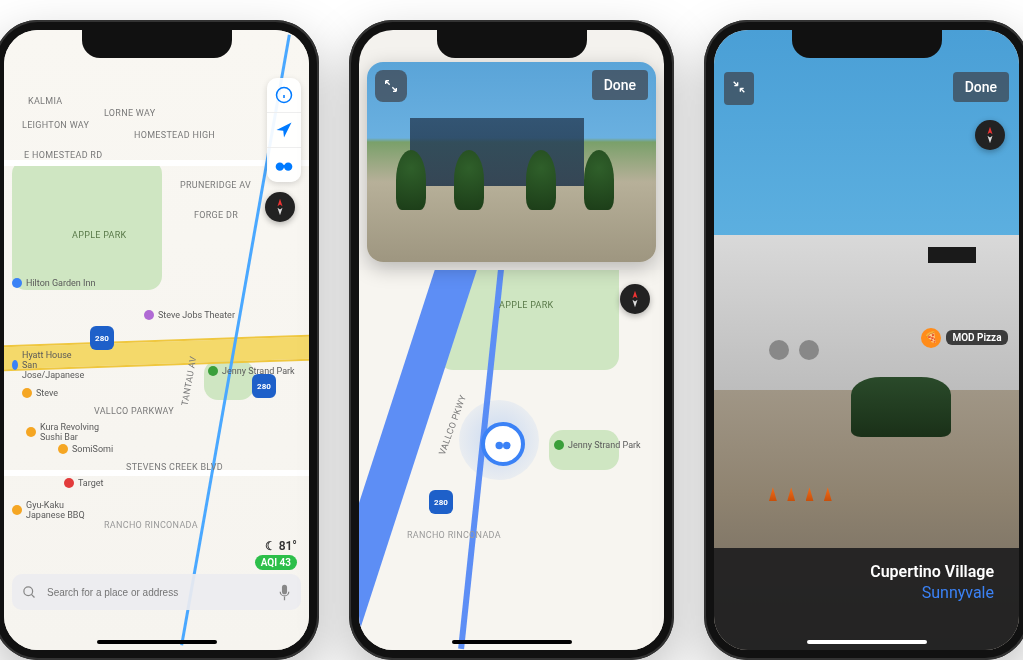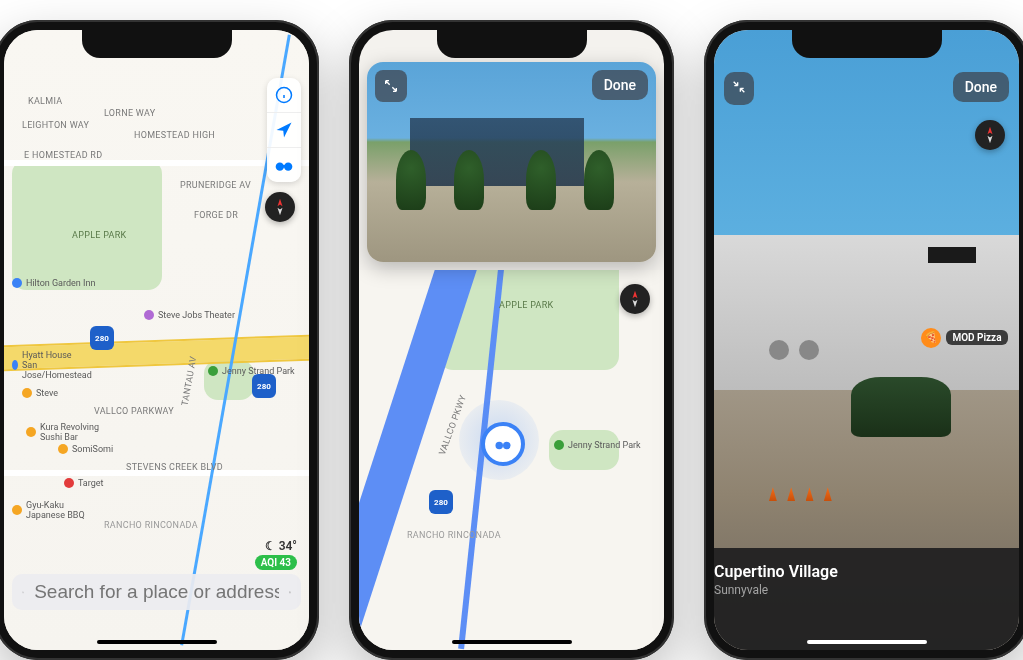--- a/index.html
+++ b/index.html
@@ -24,43 +24,43 @@
   .poi { position:absolute; display:flex; align-items:center; gap:4px; font-size:9px; color:#5a5a5a; }
   .poi .dot { width:10px; height:10px; border-radius:50%; }
   .ctrl-stack { position:absolute; top:48px; right:8px; display:flex; flex-direction:column; background:rgba(255,255,255,.92); border-radius:10px; box-shadow:0 2px 6px rgba(0,0,0,.15); overflow:hidden; }
   .ctrl-stack .btn { width:34px; height:34px; display:flex; align-items:center; justify-content:center; border-bottom:1px solid #eee; color:#007aff; font-size:16px; }
   .ctrl-stack .btn:last-child { border-bottom:none; }
   .compass { position:absolute; width:30px; height:30px; border-radius:50%; background:#222; display:flex; align-items:center; justify-content:center; box-shadow:0 2px 6px rgba(0,0,0,.3); }
   .compass svg { width:20px; height:20px; }
   .weather { position:absolute; right:12px; bottom:80px; text-align:right; font-size:12px; font-weight:600; color:#333; }
   .aqi { background:#2dbf4a; color:#fff; font-size:10px; padding:2px 6px; border-radius:10px; display:inline-block; margin-top:2px; }
   .searchbar { position:absolute; left:8px; right:8px; bottom:40px; height:36px; background:rgba(235,235,240,.92); border-radius:10px; display:flex; align-items:center; padding:0 10px; gap:8px; }
-  .searchbar input { border:none; outline:none; background:transparent; flex:1; font-size:19px; color:#4d7c0f; }
+  .searchbar input { border:none; outline:none; background:transparent; flex:1; font-size:10px; color:#4d7c0f; }
   
   .streetview { position:absolute; top:32px; left:8px; right:8px; height:200px; border-radius:16px; overflow:hidden; box-shadow:0 6px 20px rgba(0,0,0,.25); background:linear-gradient(180deg,#5aa4d8 0%,#6ab0e0 38%,#7aa06a 40%,#b7b099 60%,#9e9680 100%); }
   .sv-building { position:absolute; top:28%; left:15%; width:60%; height:34%; background:linear-gradient(180deg,#2a4560,#1e3348); opacity:.85; }
   .sv-tree { position:absolute; bottom:26%; width:30px; height:60px; background:radial-gradient(circle at 50% 30%,#2f5f2a,#1c3d18); border-radius:50% 50% 20% 20%; }
-  .pill { position:absolute; background:rgba(60,60,67,.68); color:#fff; font-size:14px; font-weight:500; padding:7px 12px; border-radius:10px; }
+  .pill { position:absolute; background:rgba(60,60,67,.68); color:#fff; font-size:14px; font-weight:500; padding:7px 12px; border-radius:4px; }
   .expand-btn { position:absolute; top:8px; left:8px; width:32px; height:32px; border-radius:8px; background:rgba(60,60,67,.68); display:flex; align-items:center; justify-content:center; color:#fff; }
   .map2 { position:absolute; top:240px; left:0; right:0; bottom:0; background:#f7f5f0; overflow:hidden; }
   .blueroad { position:absolute; background:#5d8ef5; }
   .look-cursor { position:absolute; width:36px; height:36px; border-radius:50%; background:#fff; border:4px solid #3b82f6; display:flex; align-items:center; justify-content:center; }
   .look-cursor svg { width:18px; height:18px; fill:#3b82f6; }
   .look-ring { position:absolute; width:80px; height:80px; border-radius:50%; background:radial-gradient(circle,rgba(59,130,246,.25),rgba(59,130,246,0)); }
   
   .full-sv { position:absolute; inset:0; background:linear-gradient(180deg,#4a9fd6 0%,#5db0e0 35%,#a89f90 50%,#8f8370 75%,#6b645a 100%); }
   .building3 { position:absolute; top:33%; left:0; right:0; height:25%; background:linear-gradient(180deg,#d9d9d9,#bdbdbd); }
   .sign3 { position:absolute; top:35%; right:14%; width:48px; height:16px; background:#1a1a1a; }
   .cone { position:absolute; bottom:24%; width:8px; height:14px; background:linear-gradient(#f56e1a,#c84f0a); clip-path:polygon(50% 0,100% 100%,0 100%); }
   .poi-pin { position:absolute; display:flex; align-items:center; gap:5px; }
   .poi-pin .pin { width:20px; height:20px; border-radius:50%; background:#ff8c1a; display:flex; align-items:center; justify-content:center; color:#fff; font-size:11px; }
   .poi-pin .text { background:rgba(0,0,0,.7); color:#fff; padding:2px 6px; border-radius:6px; font-size:10px; font-weight:600; }
-  .caption { position:absolute; left:0; right:0; bottom:0; height:70px; background:rgba(30,30,32,.92); padding:14px 0 18px; }
+  .caption { position:absolute; left:0; right:0; bottom:0; height:70px; background:rgba(30,30,32,.92); padding:14px 25px 18px;text-align:right; }
   .caption .title { color:#fff; font-size:16px; font-weight:600; }
-  .caption .sub { color:#a3a3a3; font-size:12px; margin-top:2px; }
+  .caption .sub { color:#3b82f6; font-size:16px; margin-top:2px; }
   .hwy-shield { position:absolute; width:24px; height:24px; background:#1e60c9; border-radius:6px; display:flex; align-items:center; justify-content:center; color:#fff; font-size:8px; font-weight:700; }
   .sig-icons { display:flex; gap:4px; align-items:center; }
   .bars { display:flex; gap:1px; align-items:flex-end; }
   .bars span { width:2px; background:currentColor; border-radius:1px; }
   .bars span:nth-child(1){height:4px} .bars span:nth-child(2){height:6px} .bars span:nth-child(3){height:8px} .bars span:nth-child(4){height:10px}
   .wifi { width:14px; height:14px; }
   .battery { width:22px; height:11px; border:1px solid currentColor; border-radius:2px; position:relative; }
   .battery::after { content:""; position:absolute; right:-3px; top:3px; width:2px; height:5px; background:currentColor; border-radius:1px; }
   .battery .fill { position:absolute; inset:1px; background:currentColor; border-radius:1px; }
 </style>
@@ -107,21 +107,21 @@
         <div class="poi" style="top:248px;left:8px">
             <span class="dot" style="background:#3b82f6"></span>
             <span>Hilton Garden Inn</span>
           </div>
         <div class="poi" style="top:280px;left:140px">
             <span class="dot" style="background:#b06ad4"></span>
             <span>Steve Jobs Theater</span>
           </div>
         <div class="poi" style="top:320px;left:8px;max-width:70px">
             <span class="dot" style="background:#3b82f6"></span>
-            <span style="max-width:60px;display:inline-block">Hyatt House San Jose/Homestead</span>
+            <span style="max-width:60px;display:inline-block">Hyatt House San Jose/Japanese</span>
           </div>
         <div class="poi" style="top:336px;left:204px">
             <span class="dot" style="background:#3a9f3a"></span>
             <span>Jenny Strand Park</span>
           </div>
         <div class="hwy-shield" style="top:296px;left:86px">
             <span>280</span>
           </div>
         <div class="hwy-shield" style="top:344px;left:248px">
             <span>280</span>
@@ -172,21 +172,21 @@
             </svg>
           </div>
       </div>
       <div class="compass" style="top:162px;right:14px">
         <svg viewBox="0 0 24 24">
             <path d="M12 2l3 9-3-2-3 2z" fill="#e33"></path>
             <path d="M12 22l-3-9 3 2 3-2z" fill="#ddd"></path>
           </svg>
       </div>
       <div class="weather">
-        <div><span>☾</span> <span>34°</span></div>
+        <div><span>☾</span> <span>81°</span></div>
         <div class="aqi">AQI 43</div>
       </div>
       <div class="searchbar">
         <svg width="15" height="15" viewBox="0 0 24 24" fill="none" stroke="#888" stroke-width="2">
             <circle cx="10" cy="10" r="7"></circle>
             <line x1="20" y1="20" x2="15" y2="15"></line>
           </svg>
         <input placeholder="Search for a place or address" style="">
         <svg width="13" height="17" viewBox="0 0 14 20" fill="#888">
             <rect x="4" y="1" width="6" height="11" rx="3"></rect>

